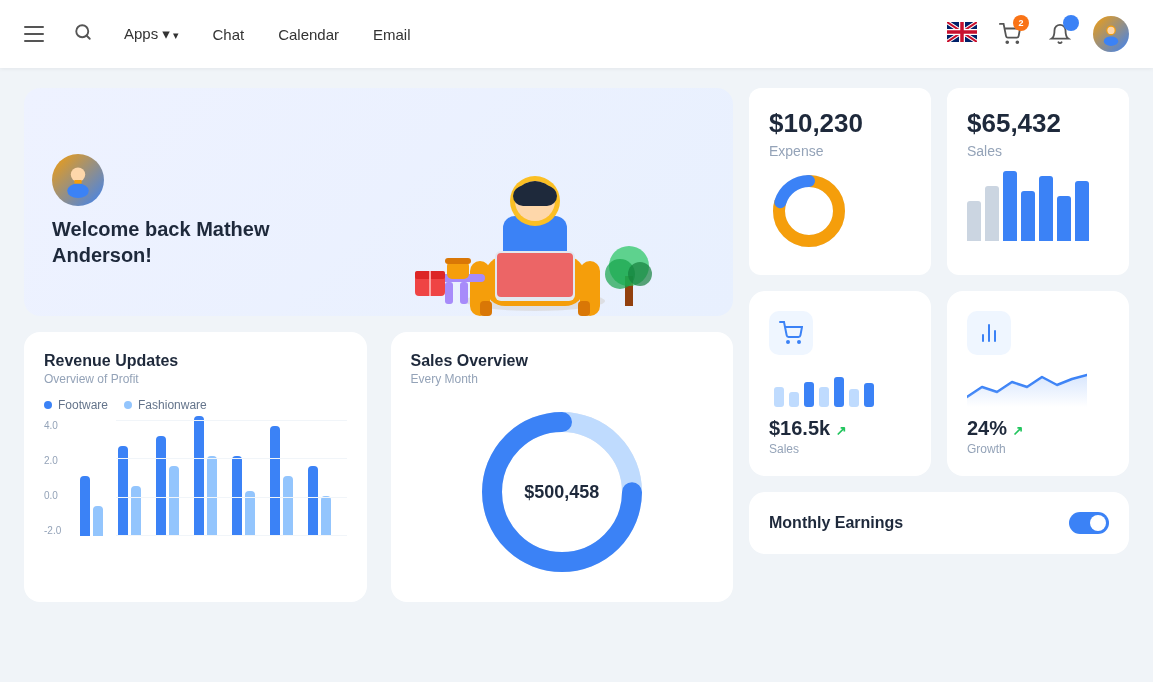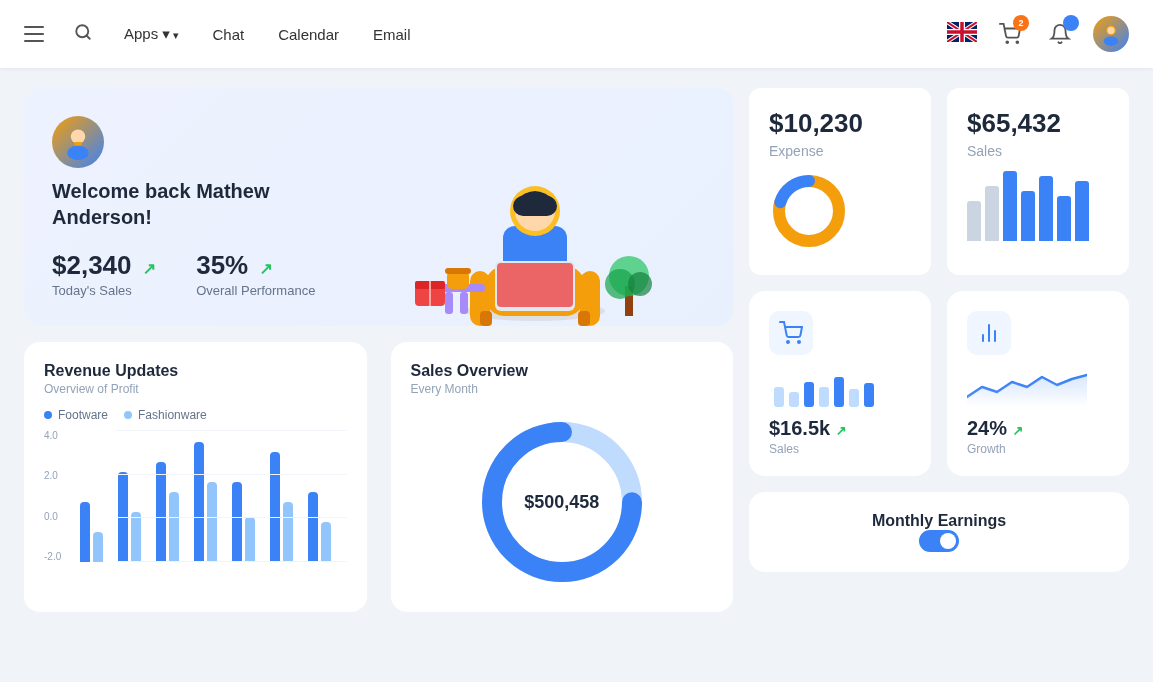--- a/index.html
+++ b/index.html
@@ -220,21 +220,21 @@
     .legend-dot {
       width: 8px;
       height: 8px;
       border-radius: 50%;
     }
 
     
     .bar-chart {
       display: flex;
       gap: 0;
-      height: 132px;
+      height: 116px;
       align-items: flex-end;
       position: relative;
       padding-left: 36px;
       margin-top: 8px;
     }
     .y-axis {
       position: absolute;
       left: 0;
       top: 0;
       bottom: 0;
@@ -375,21 +375,20 @@
     }
 
     
     .monthly-earnings-card {
       background: #fff;
       border-radius: 16px;
       padding: 20px;
       display: flex;
       align-items: center;
       justify-content: space-between;
-      flex-direction: column;
     }
     .monthly-earnings-title {
       font-size: 16px;
       font-weight: 700;
       color: #1e293b;
     }
 
     .toggle {
       width: 40px;
       height: 22px;
@@ -485,36 +484,20 @@
     <div class="welcome-card">
       <div class="welcome-info">
         <div class="welcome-avatar">
           <svg width="36" height="36" viewBox="0 0 40 40">
             <circle cx="20" cy="14" r="8" fill="#fed7aa"></circle>
             <ellipse cx="20" cy="32" rx="12" ry="8" fill="#3b82f6"></ellipse>
             <rect x="16" y="20" width="8" height="4" fill="#f59e0b"></rect>
           </svg>
         </div>
         <div class="welcome-title">Welcome back Mathew Anderson!</div>
-        <div class="metrics-row">
-          <div class="metric-item">
-            <div class="metric-value">
-              <span>$2,340</span>
-              <span class="arrow-up">↗</span>
-            </div>
-            <div class="metric-label">Today's Sales</div>
-          </div>
-          <div class="metric-item">
-            <div class="metric-value">
-              <span>35%</span>
-              <span class="arrow-up">↗</span>
-            </div>
-            <div class="metric-label">Overall Performance</div>
-          </div>
-        </div>
       </div>
 
       <div class="welcome-illustration">
         <svg width="300" height="190" viewBox="0 0 300 190" fill="none">
 
           <ellipse cx="150" cy="175" rx="70" ry="10" fill="#c4b5a5" opacity="0.3"></ellipse>
           <rect x="100" y="130" width="100" height="50" rx="20" fill="#f59e0b"></rect>
           <rect x="85" y="135" width="20" height="55" rx="10" fill="#f59e0b"></rect>
           <rect x="195" y="135" width="20" height="55" rx="10" fill="#f59e0b"></rect>
 

